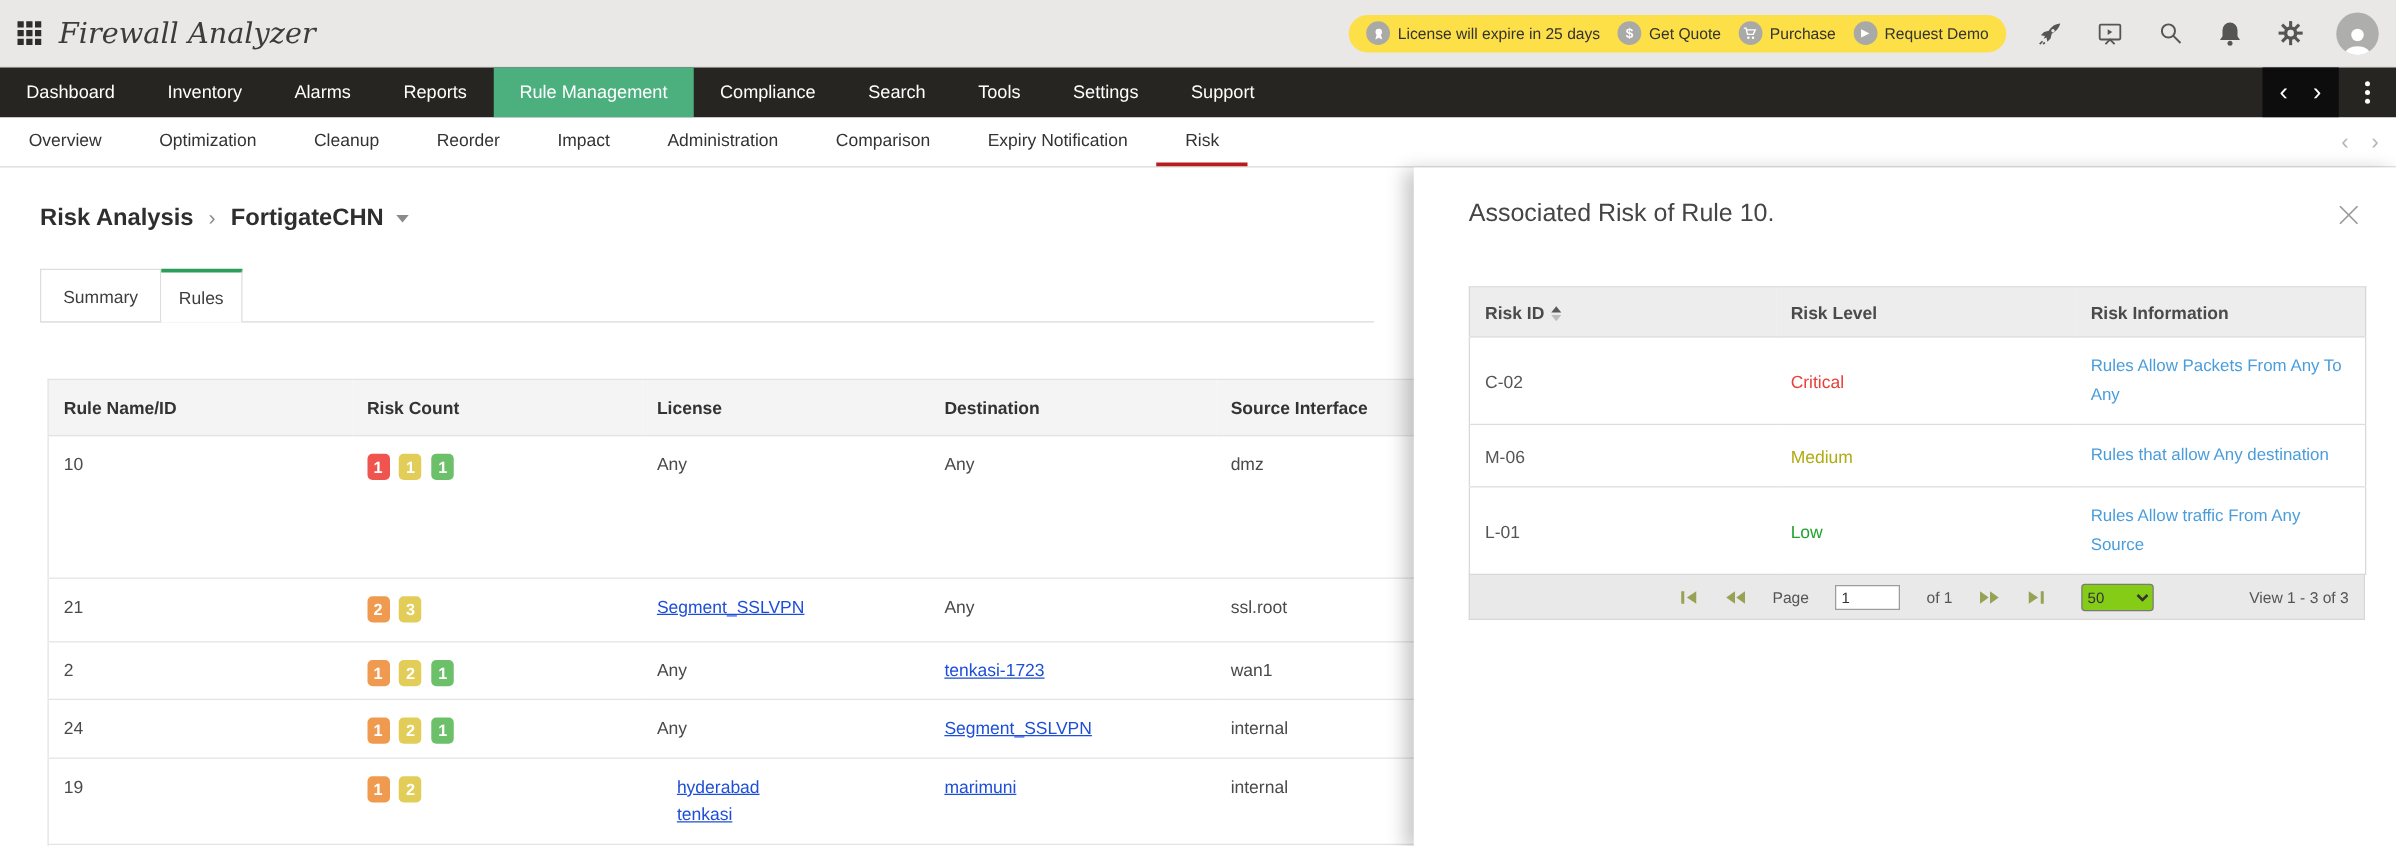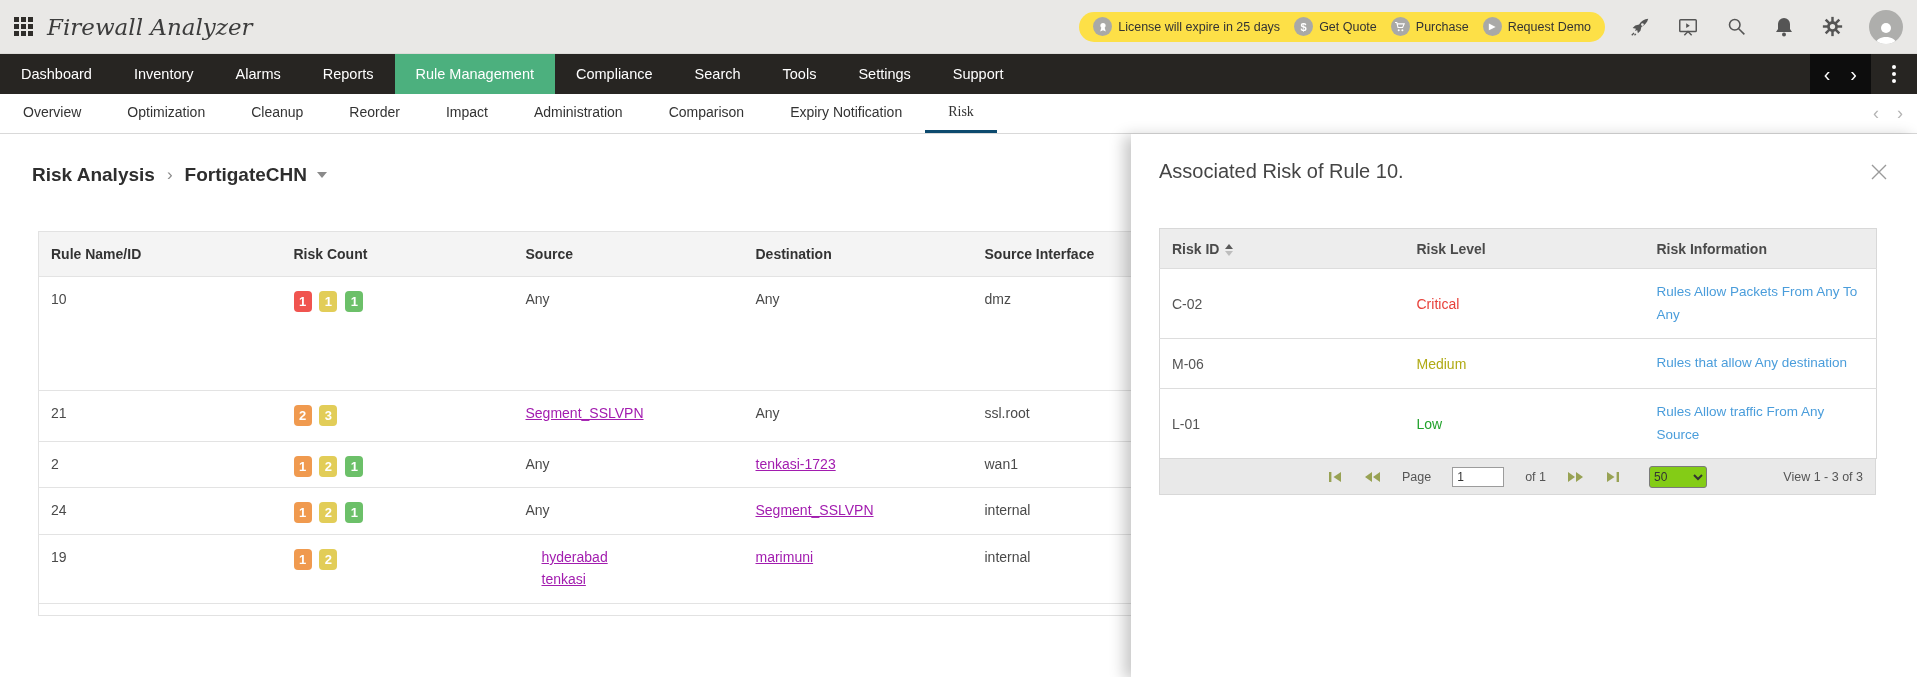--- a/index.html
+++ b/index.html
@@ -35,21 +35,21 @@
   .nav-pager { background:#0d0d0d; height:40px; display:flex; align-items:center; padding:0 14px; gap:20px; }
   .nav-chev { color:#fff; font-size:20px; line-height:1; cursor:pointer; font-weight:400; }
   .kebab { width:46px; display:flex; flex-direction:column; align-items:center; gap:3px; cursor:pointer; }
   .kebab i { width:4px; height:4px; border-radius:50%; background:#fff; display:block; }
 
   
   .subnav { height:40px; background:#fff; border-bottom:1px solid #d9d9d9; display:flex;
             align-items:stretch; padding-left:0; position:relative; }
   .subnav-item { font-size:14px; color:#333; display:flex; align-items:center; padding:0 23px;
                  cursor:pointer; border-bottom:3px solid transparent; }
-  .subnav-item.active { border-bottom:3px solid #0c4a6e;font-family:Liberation Serif, serif; }
+  .subnav-item.active { border-bottom:3px solid #b91c1c; }
   .subnav-right { position:absolute; right:14px; top:0; height:100%; display:flex; align-items:center; gap:18px; }
   .subnav-chev { color:#b5b5b5; font-size:18px; cursor:pointer; }
 
   
   .main { padding:30px 0 0 32px; width:1099px; }
   .breadcrumb { display:flex; align-items:center; gap:12px; }
   .bc-section, .bc-device { font-size:19px; font-weight:bold; color:#2e2e2e; }
   .bc-sep { color:#8a8a8a; font-size:17px; }
   .bc-caret { width:0; height:0; border-left:5px solid transparent; border-right:5px solid transparent;
               border-top:6px solid #8a8a8a; margin-left:2px; cursor:pointer; }
@@ -74,26 +74,26 @@
   .rules-table tr.r2 td { height:46px; }
   .rules-table tr.r3 td { height:47px; }
   .rules-table tr.r4 td { height:69px; }
   .rules-table tr.stub td { height:12px; padding:0; }
   .badge { display:inline-block; min-width:18px; height:21px; line-height:21px; text-align:center;
            border-radius:4px; color:#fff; font-size:13px; font-weight:bold; padding:0 4px; margin-right:4px; cursor:pointer; }
   .badge.critical { background:#f0544f; }
   .badge.high     { background:#f09a4f; }
   .badge.medium   { background:#e2cd58; }
   .badge.low      { background:#6cc069; }
-  .tlink { color:#a21caf; text-decoration:underline; cursor:pointer; display:inline-block; margin-bottom:6px; }
+  .tlink { color:#1d4ed8; text-decoration:underline; cursor:pointer; display:inline-block; margin-bottom:6px; }
   .cell-stack span, .cell-stack a { display:block;margin-left:16px; }
 
   
   .panel { position:absolute; left:1131px; top:134px; width:786px; height:543px; background:#fff;
-           box-shadow:-7px 2px 14px rgba(0,0,0,0.22); z-index:10; padding:26px 28px 0 28px; }
+           box-shadow:-7px 2px 14px rgba(0,0,0,0.22); z-index:10; padding:26px 28px 0 44px; }
   .panel-head { display:flex; align-items:flex-start; justify-content:space-between; }
   .panel-title { font-size:20px; color:#454545; }
   .close-btn { cursor:pointer; margin-top:2px; }
   .risk-table { border-collapse:collapse; margin-top:42px; width:717px; table-layout:fixed;
                 border:1px solid #d8d8d8; }
   .risk-table thead td { background:#ededed; height:40px; vertical-align:middle; font-size:14px; font-weight:bold;
                          color:#4a4a4a; padding:0 0 0 12px; }
   .risk-table tbody td { border-top:1px solid #ddd; font-size:14px; color:#555; vertical-align:middle;
                          padding:8px 10px 8px 12px; }
   .risk-table tr.pr0 td { height:70px; }
@@ -261,34 +261,38 @@
 <main class="main">
   <div class="breadcrumb">
     <span class="bc-section">Risk Analysis</span>
     <span class="bc-sep">›</span>
     <span class="bc-device-wrap">
       <span class="bc-device">FortigateCHN</span>
       <span class="bc-caret"></span>
     </span>
   </div>
 
+  <div class="tabstrip">
+    <div class="tab summary inactive">Summary</div>
+    <div class="tab rules">Rules</div>
+  </div>
 
   <table class="rules-table">
     <colgroup>
         <col style="width:243px">
         <col style="width:232px">
         <col style="width:230px">
         <col style="width:229px">
         <col style="width:466px">
       </colgroup>
     <thead>
       <tr>
         <td>Rule Name/ID</td>
         <td>Risk Count</td>
-        <td>Source</td>
+        <td>License</td>
         <td>Destination</td>
         <td>Source Interface</td>
       </tr>
     </thead>
     <tbody>
       <tr class="r0">
         <td>10</td>
         <td>
           <span class="badge critical">1</span>
           <span class="badge medium">1</span>

